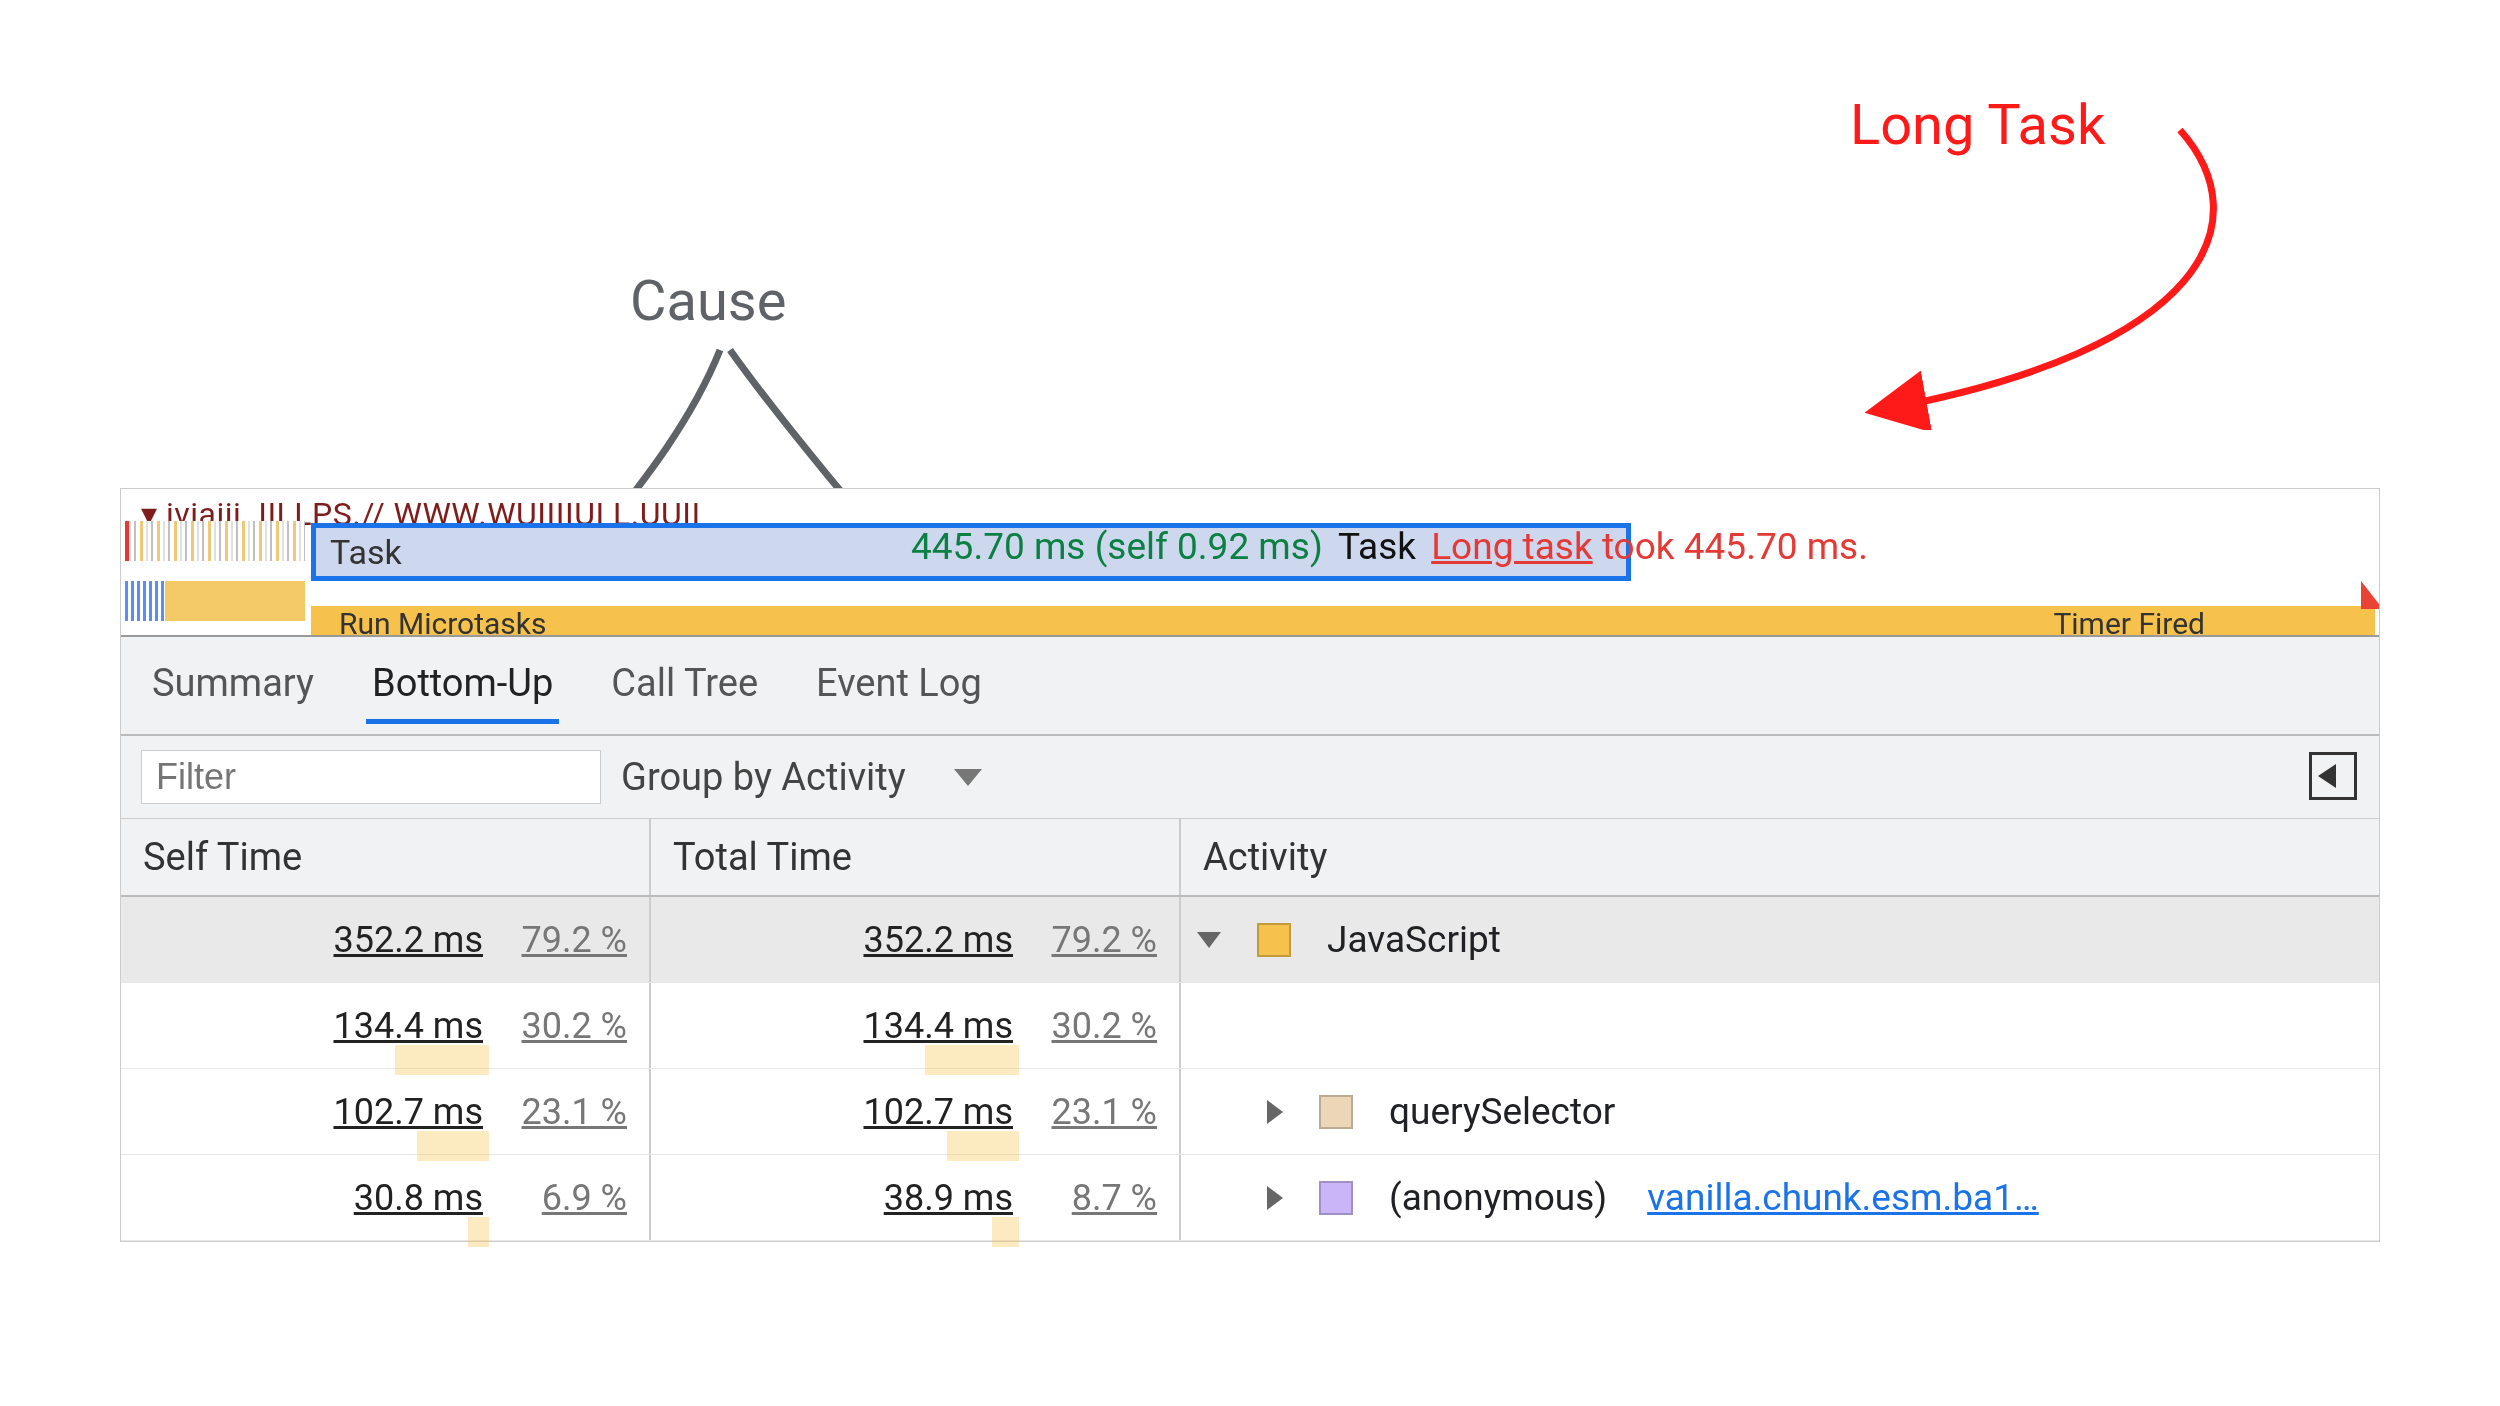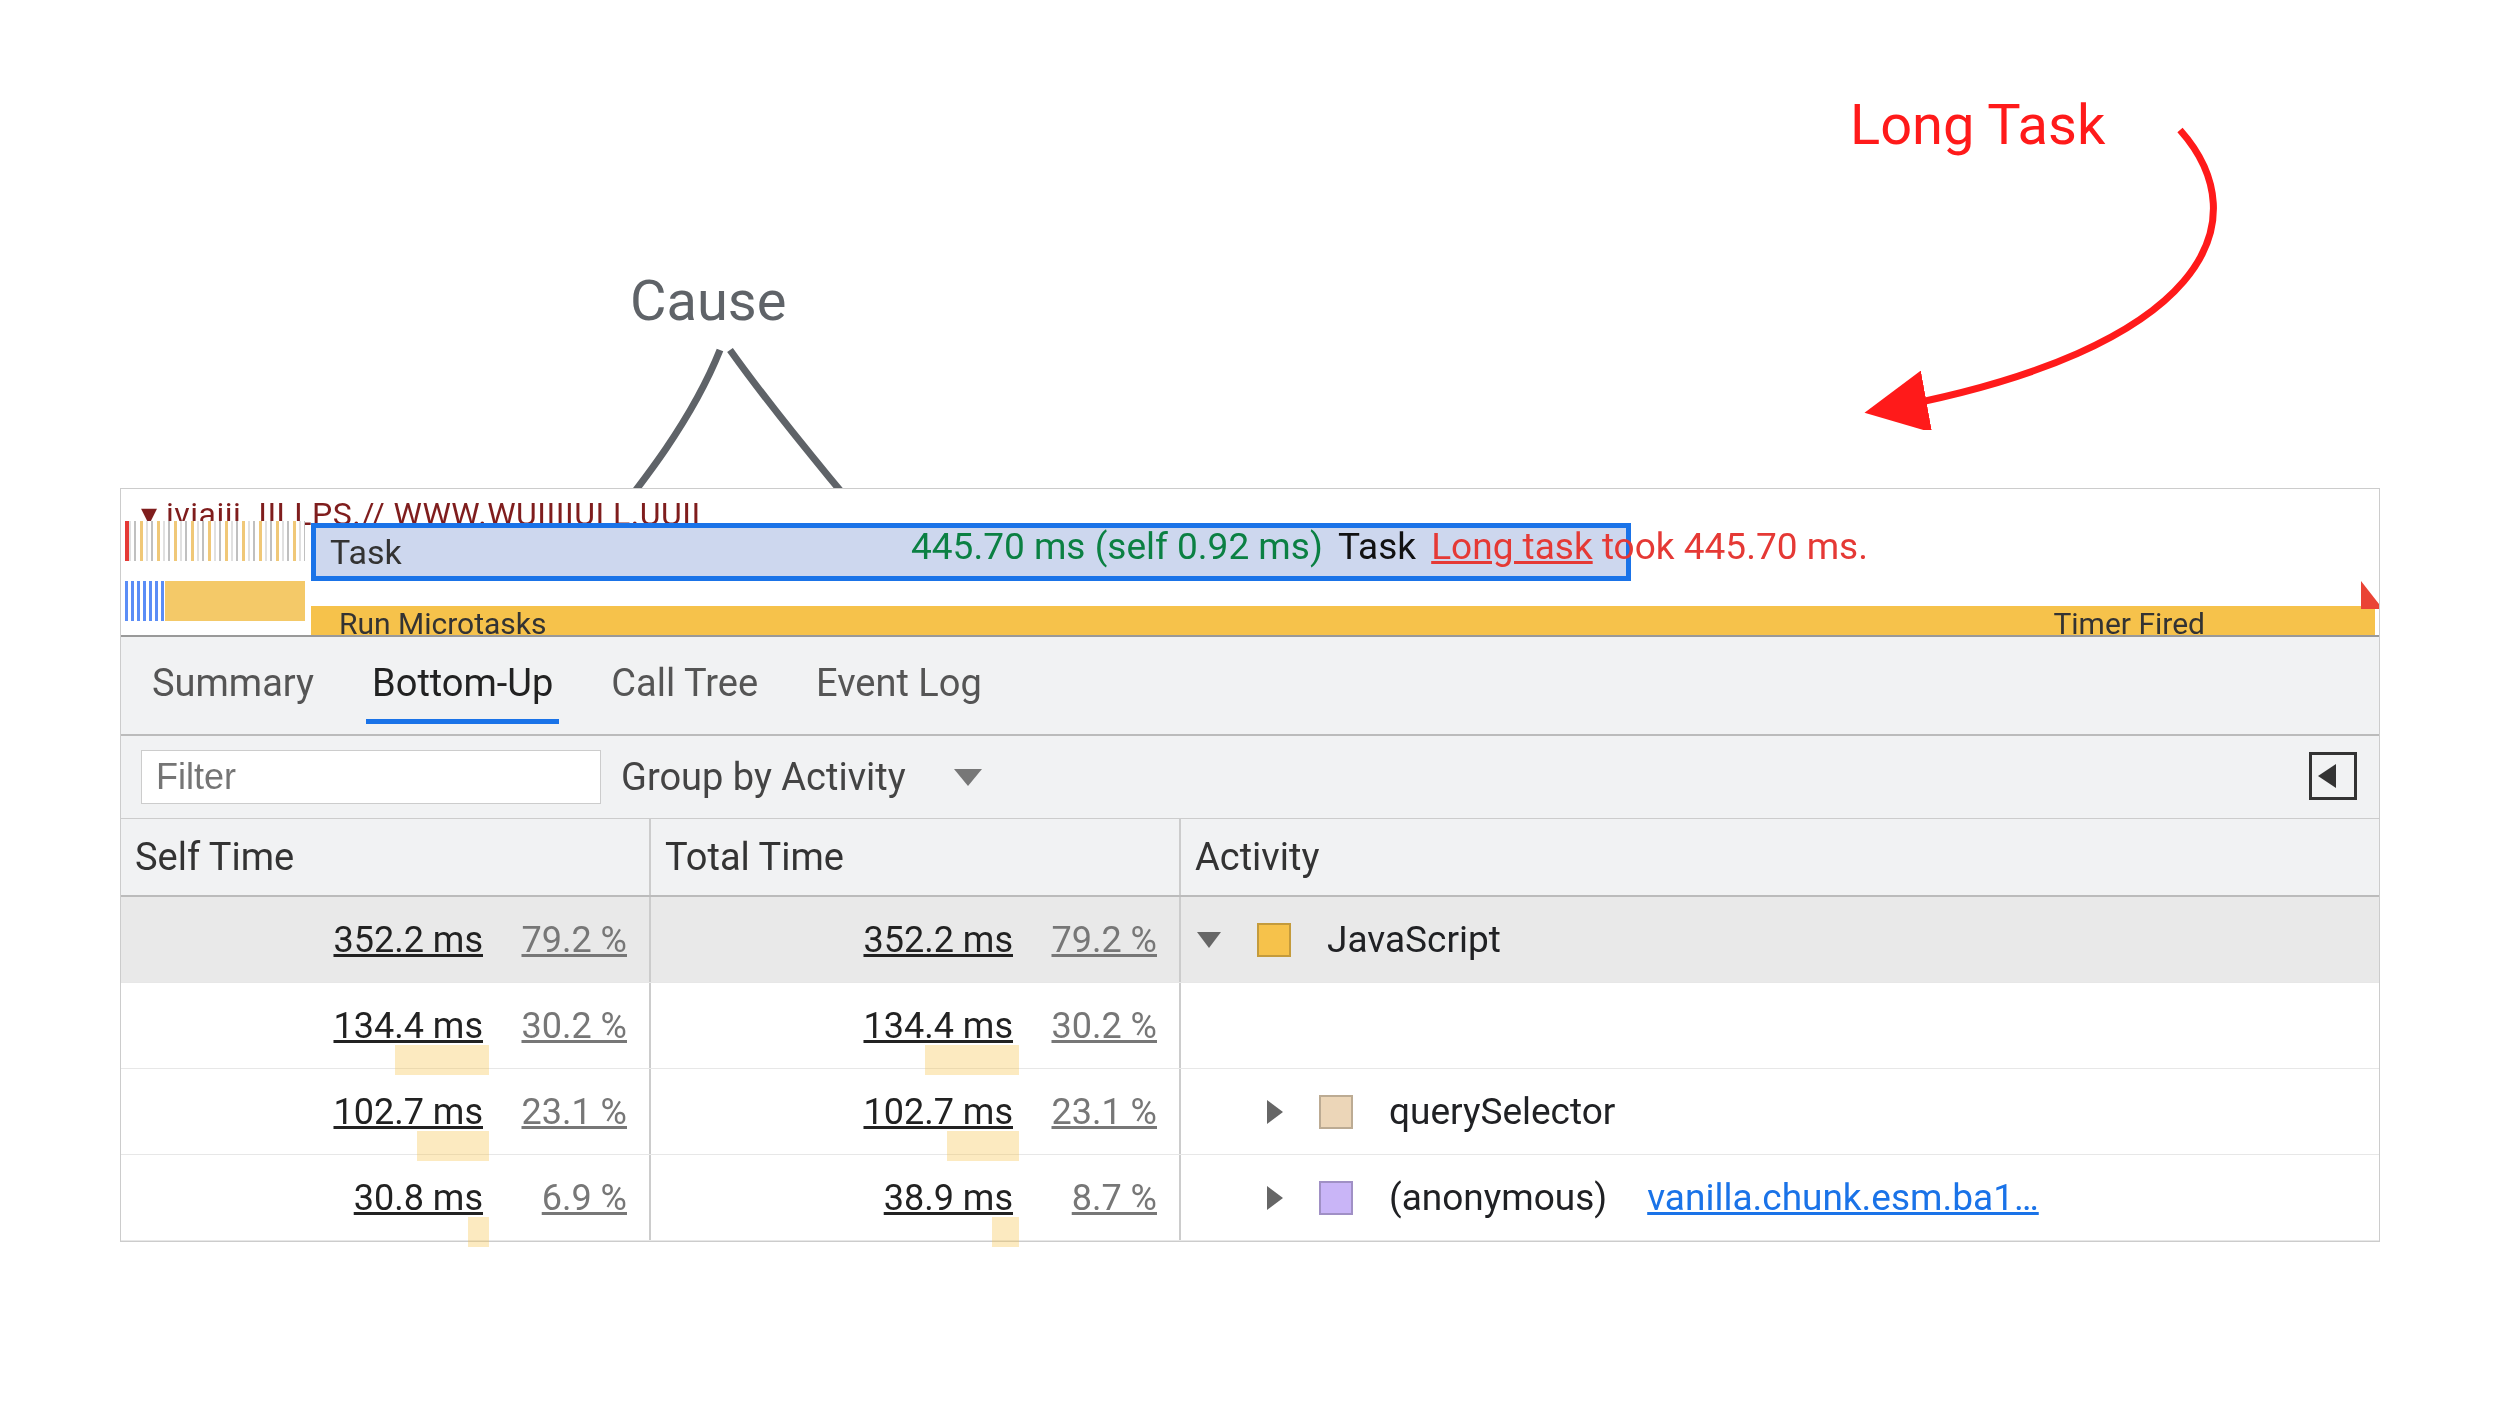--- a/index.html
+++ b/index.html
@@ -34,21 +34,21 @@
     
     .filterrow { display: flex; align-items: center; gap: 20px; padding: 14px 20px; border-bottom: 1px solid #ccc; background: #f1f2f3; position: relative; }
     .filterinp { width: 460px; height: 54px; font-size: 36px; padding: 6px 14px; border: 1px solid #ccc; color: #888; background: #fff; }
     .groupby { color: #444; font-size: 38px; display: flex; align-items: center; gap: 48px; }
     .dd-arrow { width: 0; height: 0; border-left: 14px solid transparent; border-right: 14px solid transparent; border-top: 17px solid #777; }
     .stackicon { position: absolute; right: 22px; top: 16px; width: 48px; height: 48px; border: 3px solid #333; display:flex; align-items:center; justify-content:flex-start; padding-left:6px; }
     .stackicon .t { width:0;height:0;border-top:12px solid transparent;border-bottom:12px solid transparent;border-right:18px solid #333; }
 
     
     .hdr { display: grid; grid-template-columns: 530px 530px 1fr; border-bottom: 2px solid #bbb; background: #f1f2f3; }
-    .hdr > div { padding: 16px 14px; font-size: 38px; color: #333; border-right: 2px solid #ccc; }
+    .hdr > div { padding: 16px 22px; font-size: 38px; color: #333; border-right: 2px solid #ccc; }
     .hdr > div:last-child { border-right: none; }
 
     
     .rows .row { display: grid; grid-template-columns: 530px 530px 1fr; border-bottom: 1px solid #e7e7e7; align-items: center; height: 86px; }
     .rows .row.hl { background: #e9e9e9; }
     .cell-time { position: relative; padding: 0 22px; display: flex; justify-content: flex-end; align-items: center; gap: 14px; border-right: 2px solid #ccc; height: 100%; }
     .pct { color: #777; font-size: 36px; min-width: 130px; text-align: right; }
     .ms { color: #222; font-size: 36px; }
     .pbar { position: absolute; left: 0; bottom: 0; height: 100%; background: rgba(246,194,75,0.35); z-index: 0; }
     .pbar.sm { top: auto; height: 30px; bottom: -7px; }

